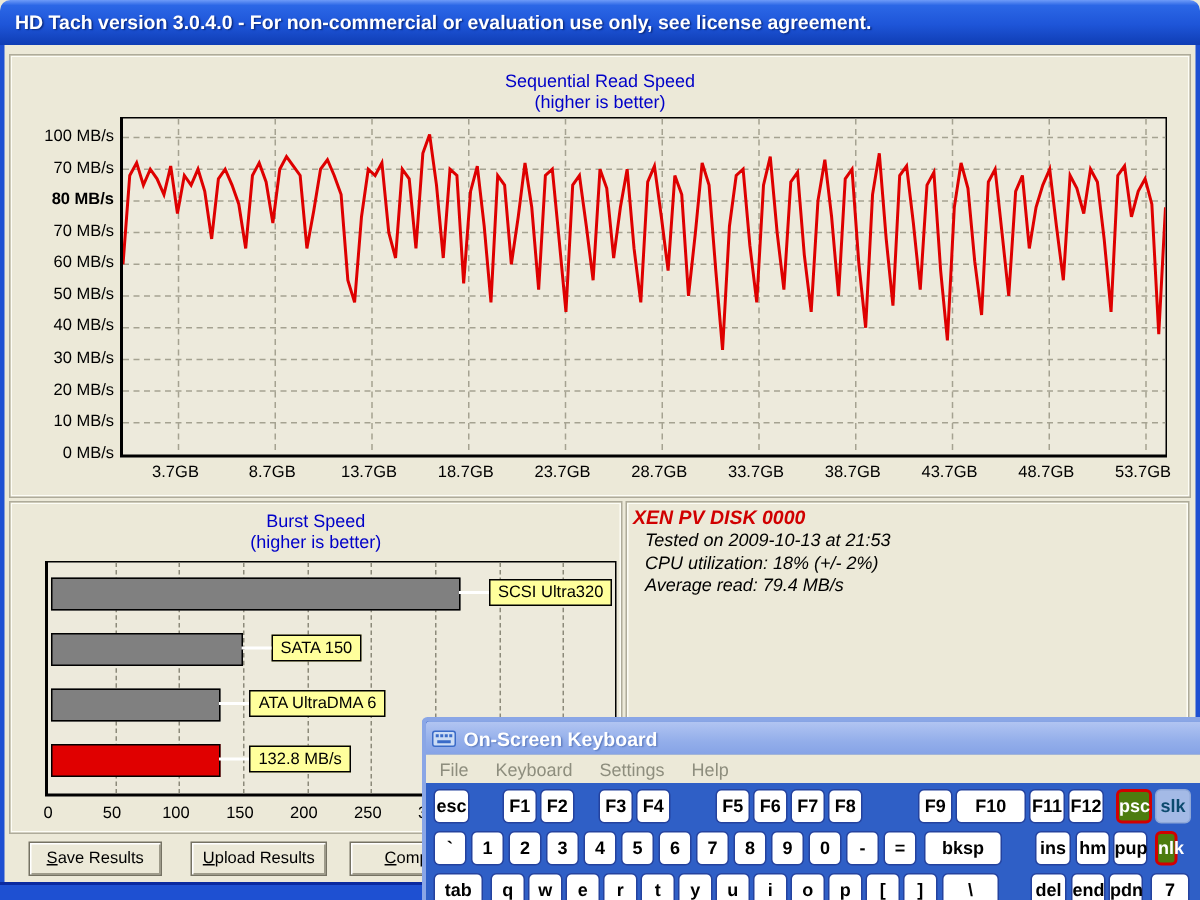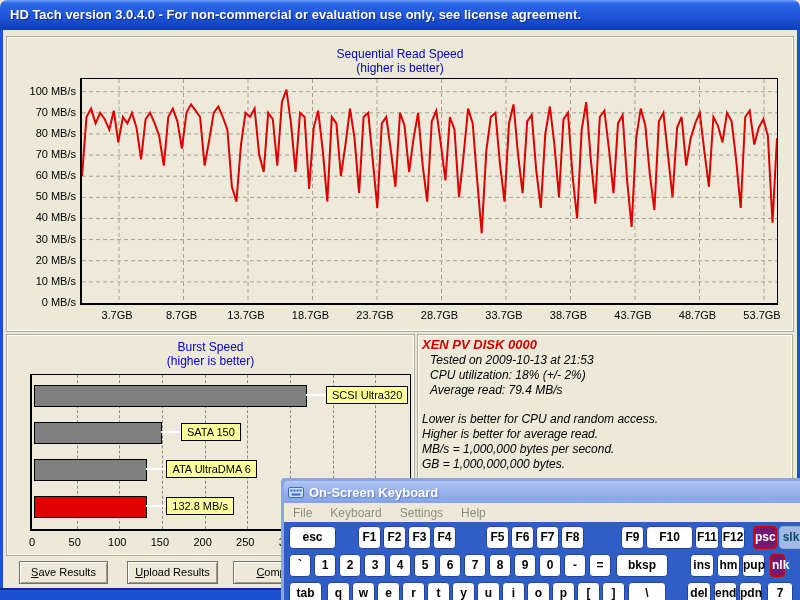--- a/index.html
+++ b/index.html
@@ -69,21 +69,21 @@
     padding-left:4px;text-shadow:1px 1px 1px #5F7DC0;border-radius:2px 2px 0 0;}
   #osk-menubar{height:19px;background:#ECE9D8;display:flex;align-items:center;
     gap:18px;padding-left:9px;font-size:12px;color:#8E8E7E;}
   .osk-row{display:flex;height:23px;padding-left:3px;}
   #row-1{margin-top:4px;}
   #row-2{margin-top:5px;}
   #row-3{margin-top:5px;}
   .key{height:23px;background:#fff;border:1px solid #24429E;border-radius:4px;
     color:#000;font-weight:bold;font-size:12px;text-align:center;line-height:21px;
     box-sizing:border-box;flex:none;cursor:default;}
-  .key.pressed{background:#701a75;color:#fff;border:2px solid #D20000;line-height:19px;}
+  .key.pressed{background:#4d7c0f;color:#fff;border:2px solid #D20000;line-height:19px;}
   .key.dim{background:#A4BAE6;color:#0c4a6e;border-color:#8FA8D8;}
 </style>
 </head>
 <body>
 
 <div class="abs" id="titlebar">
   <span>HD Tach version 3.0.4.0  - For non-commercial or evaluation use only, see license agreement.</span>
 </div>
 <div class="abs frame-l"></div>
 <div class="abs frame-r"></div>
@@ -120,21 +120,21 @@
   </div>
 <div id="seq-ylabels">
     <div class="abs ytick" style="top: 296px;">0 MB/s</div>
     <div class="abs ytick" style="top: 274.868px;">10 MB/s</div>
     <div class="abs ytick" style="top: 253.736px;">20 MB/s</div>
     <div class="abs ytick" style="top: 232.604px;">30 MB/s</div>
     <div class="abs ytick" style="top: 211.472px;">40 MB/s</div>
     <div class="abs ytick" style="top: 190.34px;">50 MB/s</div>
     <div class="abs ytick" style="top: 169.208px;">60 MB/s</div>
     <div class="abs ytick" style="top: 148.075px;">70 MB/s</div>
-    <div class="abs ytick" style="top: 126.943px;">80 MB/s</div>
+    <div class="abs ytick" style="top: 126.943px; font-weight: bold;">80 MB/s</div>
     <div class="abs ytick" style="top: 105.811px;">70 MB/s</div>
     <div class="abs ytick" style="top: 84.6792px;">100 MB/s</div>
   </div>
 <div id="seq-xlabels">
     <div class="abs xtick" style="left: 89px;">3.7GB</div>
     <div class="abs xtick" style="left: 153.5px;">8.7GB</div>
     <div class="abs xtick" style="left: 218px;">13.7GB</div>
     <div class="abs xtick" style="left: 282.5px;">18.7GB</div>
     <div class="abs xtick" style="left: 347px;">23.7GB</div>
     <div class="abs xtick" style="left: 411.5px;">28.7GB</div>
@@ -179,26 +179,20 @@
   </div>
 
 <div class="abs panel" id="info-panel">
   <div id="device-name">XEN PV DISK 0000</div>
   <div id="info-stats">
       <div class="info-line info-stat">Tested on 2009-10-13 at 21:53</div>
       <div class="info-line info-stat">CPU utilization: 18% (+/- 2%)</div>
       <div class="info-line info-stat">Average read: 79.4 MB/s</div>
     </div>
   <div class="info-gap"></div>
-  <div id="info-notes">
-      <div class="info-line">Lower is better for CPU and random access.</div>
-      <div class="info-line">Higher is better for average read.</div>
-      <div class="info-line">MB/s = 1,000,000 bytes per second.</div>
-      <div class="info-line">GB = 1,000,000,000 bytes.</div>
-    </div>
 </div>
 
 <div class="abs winbtn" id="btn-save">
   <span>Save Results</span>
 </div>
 <div class="abs winbtn" id="btn-upload">
   <span>Upload Results</span>
 </div>
 <div class="abs winbtn" id="btn-compare">
   <span>Compare</span>
@@ -218,24 +212,24 @@
     </span>
     <span>On-Screen Keyboard</span>
   </div>
   <div id="osk-menubar">
     <span>File</span>
     <span>Keyboard</span>
     <span>Settings</span>
     <span>Help</span>
   </div>
   <div class="osk-row" id="row-1">
-      <div class="key" style="width: 47px; margin-left: 2px;">esc</div>
+      <div class="key" style="width: 24px; margin-left: 2px;">esc</div>
       <div class="key" style="width: 23px; margin-left: 22px;">F1</div>
       <div class="key" style="width: 23px; margin-left: 2px;">F2</div>
-      <div class="key" style="width: 23px; margin-left: 2px;">F3</div>
+      <div class="key" style="width: 23px; margin-left: 16px;">F3</div>
       <div class="key" style="width: 23px; margin-left: 2px;">F4</div>
       <div class="key" style="width: 23px; margin-left: 30px;">F5</div>
       <div class="key" style="width: 23px; margin-left: 2px;">F6</div>
       <div class="key" style="width: 23px; margin-left: 2px;">F7</div>
       <div class="key" style="width: 23px; margin-left: 2px;">F8</div>
       <div class="key" style="width: 23px; margin-left: 37px;">F9</div>
       <div class="key" style="width: 47px; margin-left: 2px;">F10</div>
       <div class="key" style="width: 24px; margin-left: 2px;">F11</div>
       <div class="key" style="width: 24px; margin-left: 2px;">F12</div>
       <div class="key pressed" style="width: 24px; margin-left: 8px;">psc</div>

